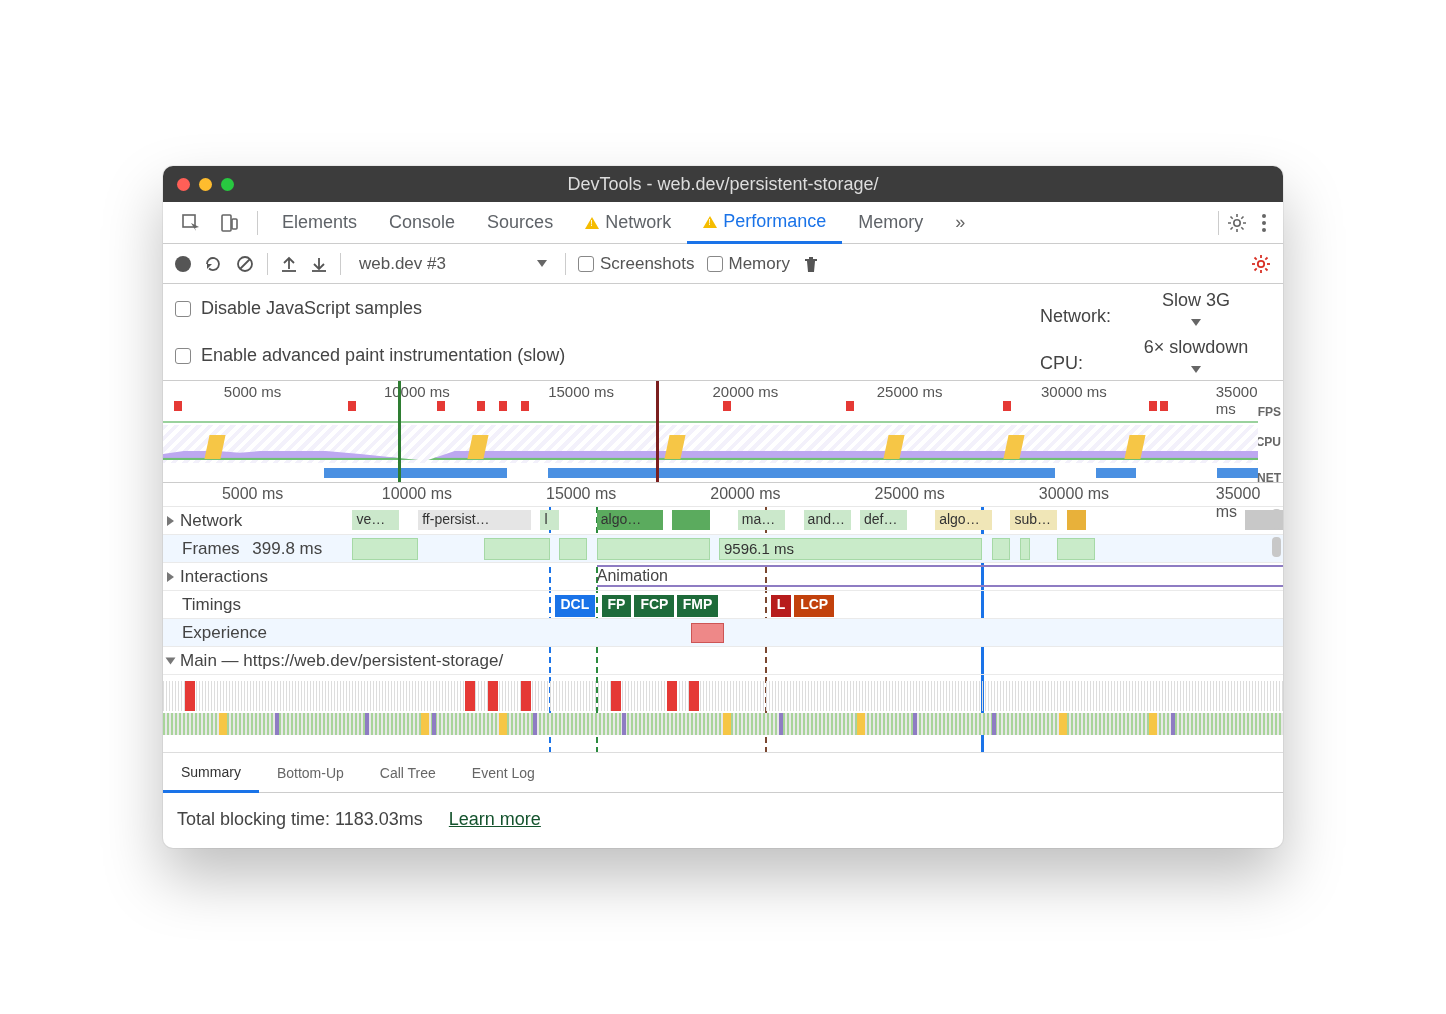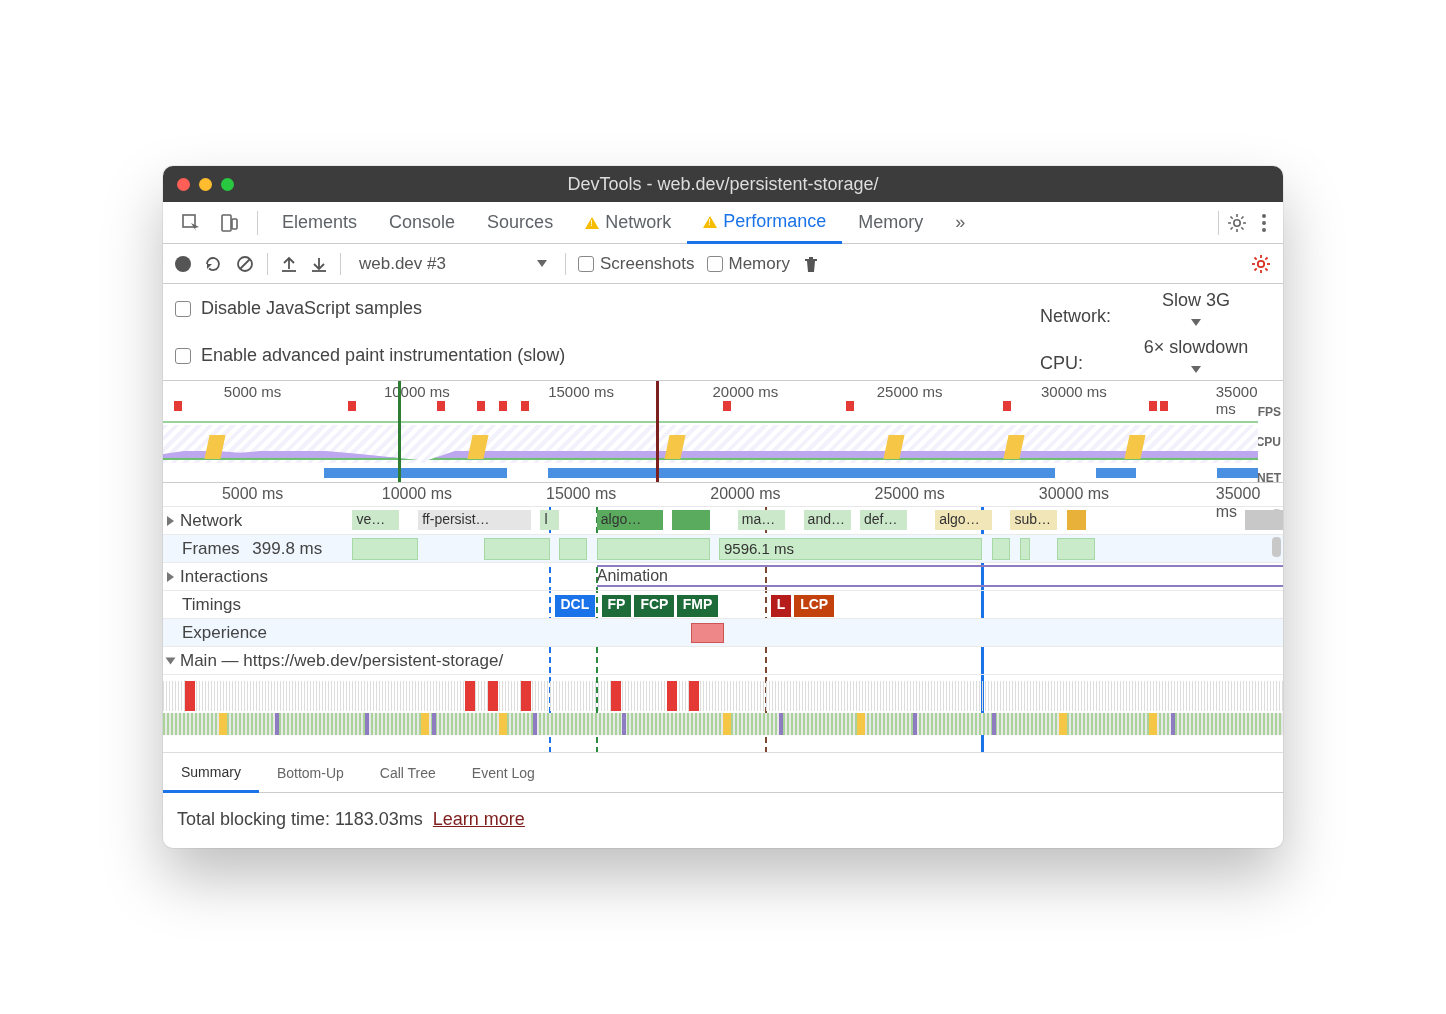--- a/index.html
+++ b/index.html
@@ -154,21 +154,21 @@
 .bottom-tabs {
   display: flex; height: 40px; border-bottom: 1px solid #ccc; align-items: center;
 }
 .btab { padding: 0 18px; font-size: 14px; color: #666; height: 100%; display: flex; align-items: center; }
 .btab.active { color: #333; border-bottom: 3px solid #1a73e8; margin-bottom: -1px; }
 
 .summary-body {
   padding: 16px 14px 18px;
   font-size: 18px; color: #444;
 }
-.summary-body a { color: #7f1d1d; text-decoration: underline; }
+.summary-body a { color: #14532d; text-decoration: underline; margin-left: 16px; }
 
 .scroll-thumb { position: absolute; right: 2px; width: 9px; background: #c8c8c8; border-radius: 4px; }
 
 svg { display: block; }
 </style>
 </head>
 <body>
 
 <div class="window">
 

